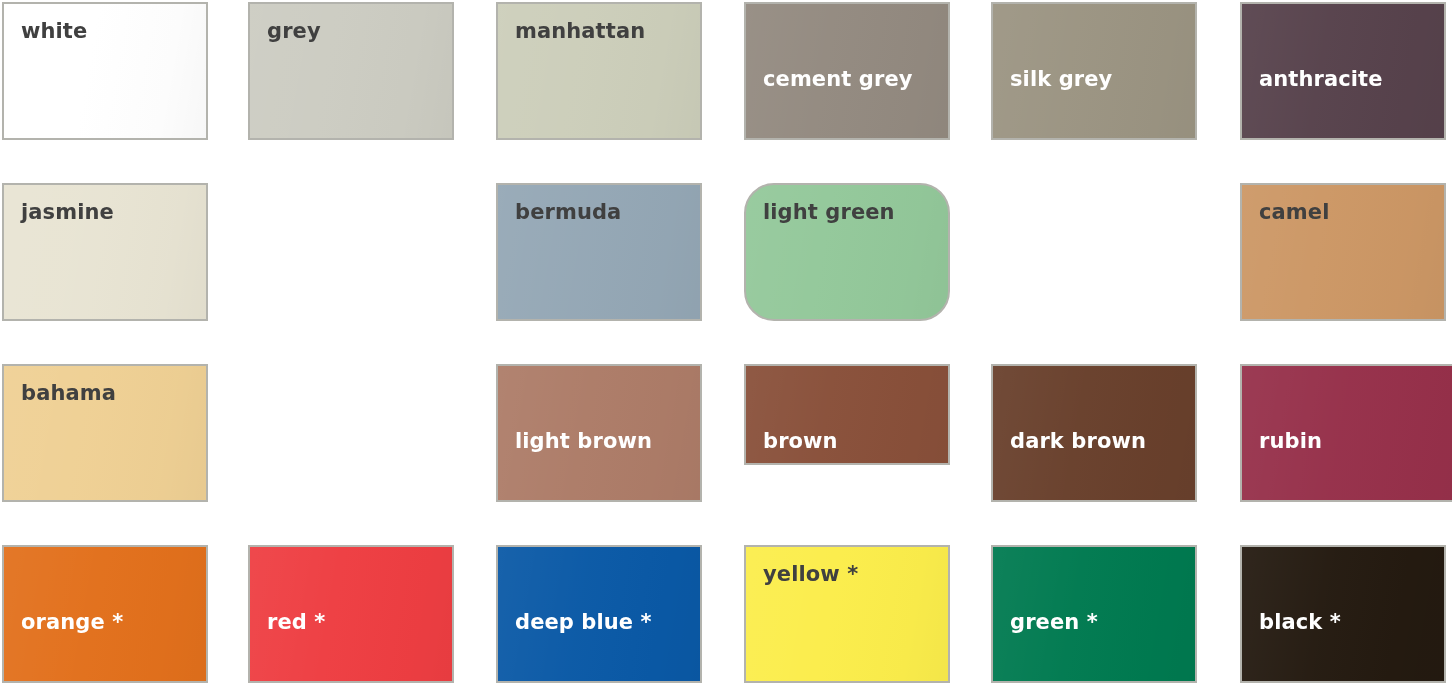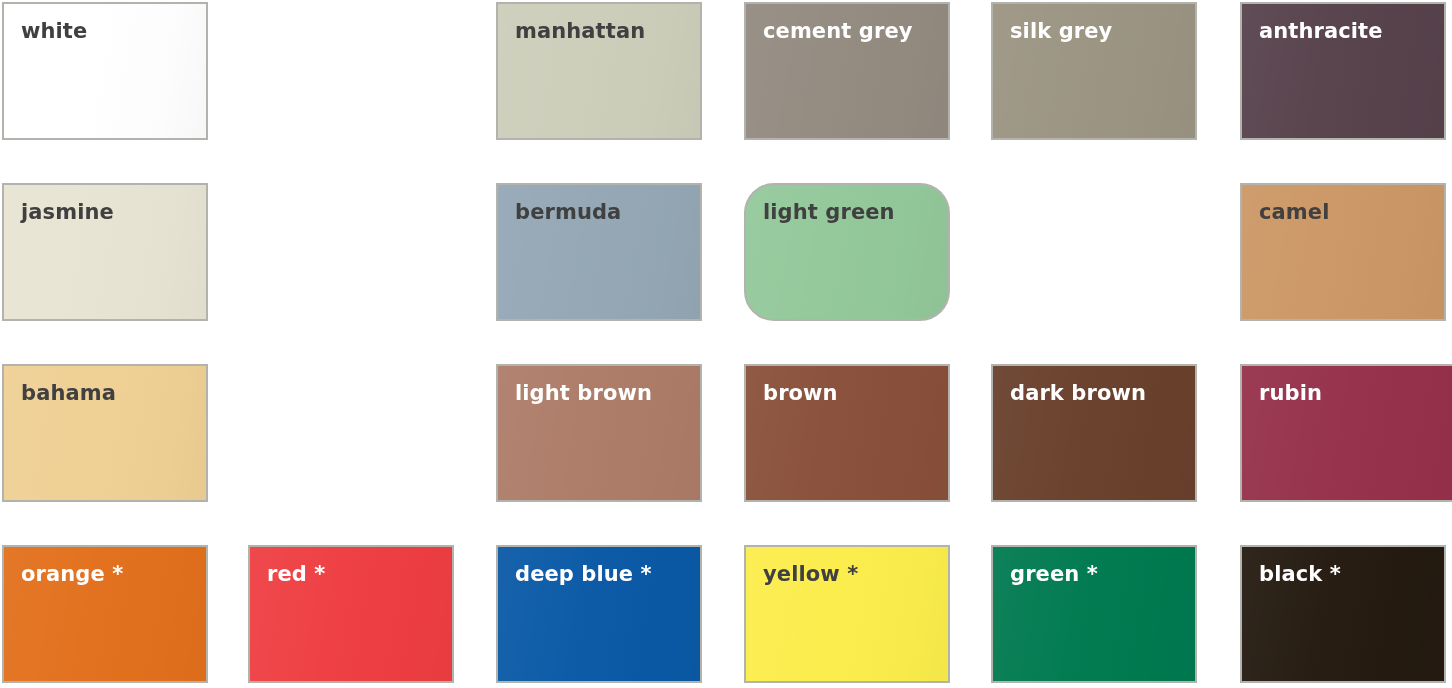--- a/index.html
+++ b/index.html
@@ -34,40 +34,44 @@
     left: 17px;
     top: 17px;
     font-size: 21px;
     font-weight: bold;
     letter-spacing: 0.1px;
     line-height: 1;
     white-space: nowrap;
   }
 
   .label-dark  { color: #404040; }
-  .label-light { color: #ffffff; }
+  .label-light { color: #ffffff; margin-top: 48px; }
 
   .swatch-gloss {
     position: absolute;
     inset: 0;
     pointer-events: none;
     background: linear-gradient(100deg,
                 rgba(255,255,255,0.055) 0%,
                 rgba(255,255,255,0.015) 42%,
                 rgba(0,0,0,0.012) 78%,
                 rgba(0,0,0,0.030) 100%);
   }
 </style>
 </head>
 <body>
 
 <div id="swatch-grid">
     <div class="swatch" style="left: 2px; top: 2px; width: 206px; height: 138px; background: rgb(255, 255, 255); border-color: rgb(179, 179, 173);">
       <div class="swatch-gloss"></div>
       <span class="swatch-label label-dark">white</span>
+    </div>
+    <div class="swatch" style="left: 248px; top: 2px; width: 206px; height: 138px; background: rgb(204, 204, 194); border-color: rgb(179, 179, 173);">
+      <div class="swatch-gloss"></div>
+      <span class="swatch-label label-dark">grey</span>
     </div>
     <div class="swatch" style="left: 496px; top: 2px; width: 206px; height: 138px; background: rgb(204, 206, 186); border-color: rgb(179, 179, 173);">
       <div class="swatch-gloss"></div>
       <span class="swatch-label label-dark">manhattan</span>
     </div>
     <div class="swatch" style="left: 744px; top: 2px; width: 206px; height: 138px; background: rgb(147, 138, 128); border-color: rgb(179, 179, 173);">
       <div class="swatch-gloss"></div>
       <span class="swatch-label label-light">cement grey</span>
     </div>
     <div class="swatch" style="left: 991px; top: 2px; width: 206px; height: 138px; background: rgb(155, 148, 130); border-color: rgb(179, 179, 173);">
@@ -95,21 +99,21 @@
       <span class="swatch-label label-dark">camel</span>
     </div>
     <div class="swatch" style="left: 2px; top: 364px; width: 206px; height: 138px; background: rgb(239, 208, 148); border-color: rgb(179, 179, 173);">
       <div class="swatch-gloss"></div>
       <span class="swatch-label label-dark">bahama</span>
     </div>
     <div class="swatch" style="left: 496px; top: 364px; width: 206px; height: 138px; background: rgb(173, 124, 104); border-color: rgb(179, 179, 173);">
       <div class="swatch-gloss"></div>
       <span class="swatch-label label-light">light brown</span>
     </div>
-    <div class="swatch" style="left: 744px; top: 364px; width: 206px; height: 138px; background: rgb(137, 80, 58); border-color: rgb(179, 179, 173);">
+    <div class="swatch" style="left: 744px; top: 364px; width: 206px; height: 101px; background: rgb(137, 80, 58); border-color: rgb(179, 179, 173);">
       <div class="swatch-gloss"></div>
       <span class="swatch-label label-light">brown</span>
     </div>
     <div class="swatch" style="left: 991px; top: 364px; width: 206px; height: 138px; background: rgb(105, 64, 44); border-color: rgb(179, 179, 173);">
       <div class="swatch-gloss"></div>
       <span class="swatch-label label-light">dark brown</span>
     </div>
     <div class="swatch" style="left: 1240px; top: 364px; width: 248px; height: 138px; background: rgb(150, 48, 74); border-color: rgb(179, 179, 173);">
       <div class="swatch-gloss"></div>
       <span class="swatch-label label-light">rubin</span>

